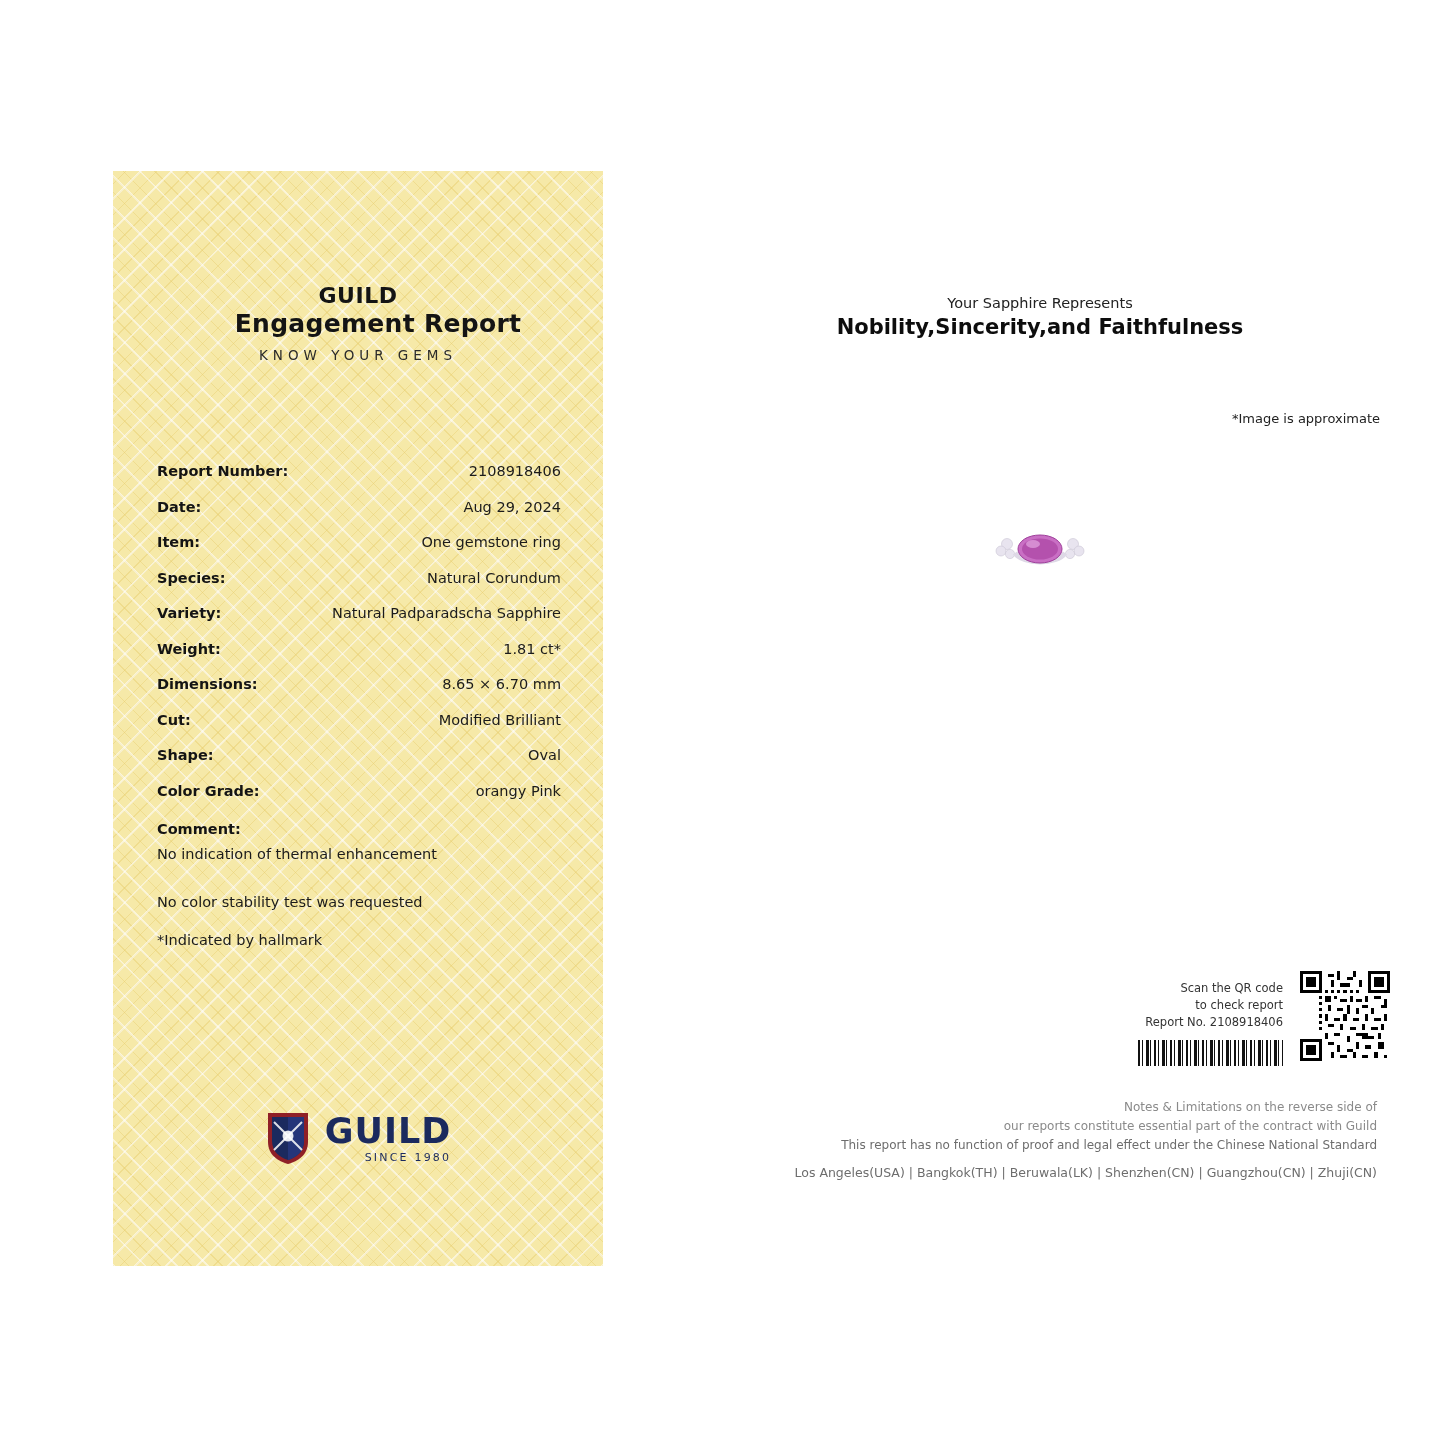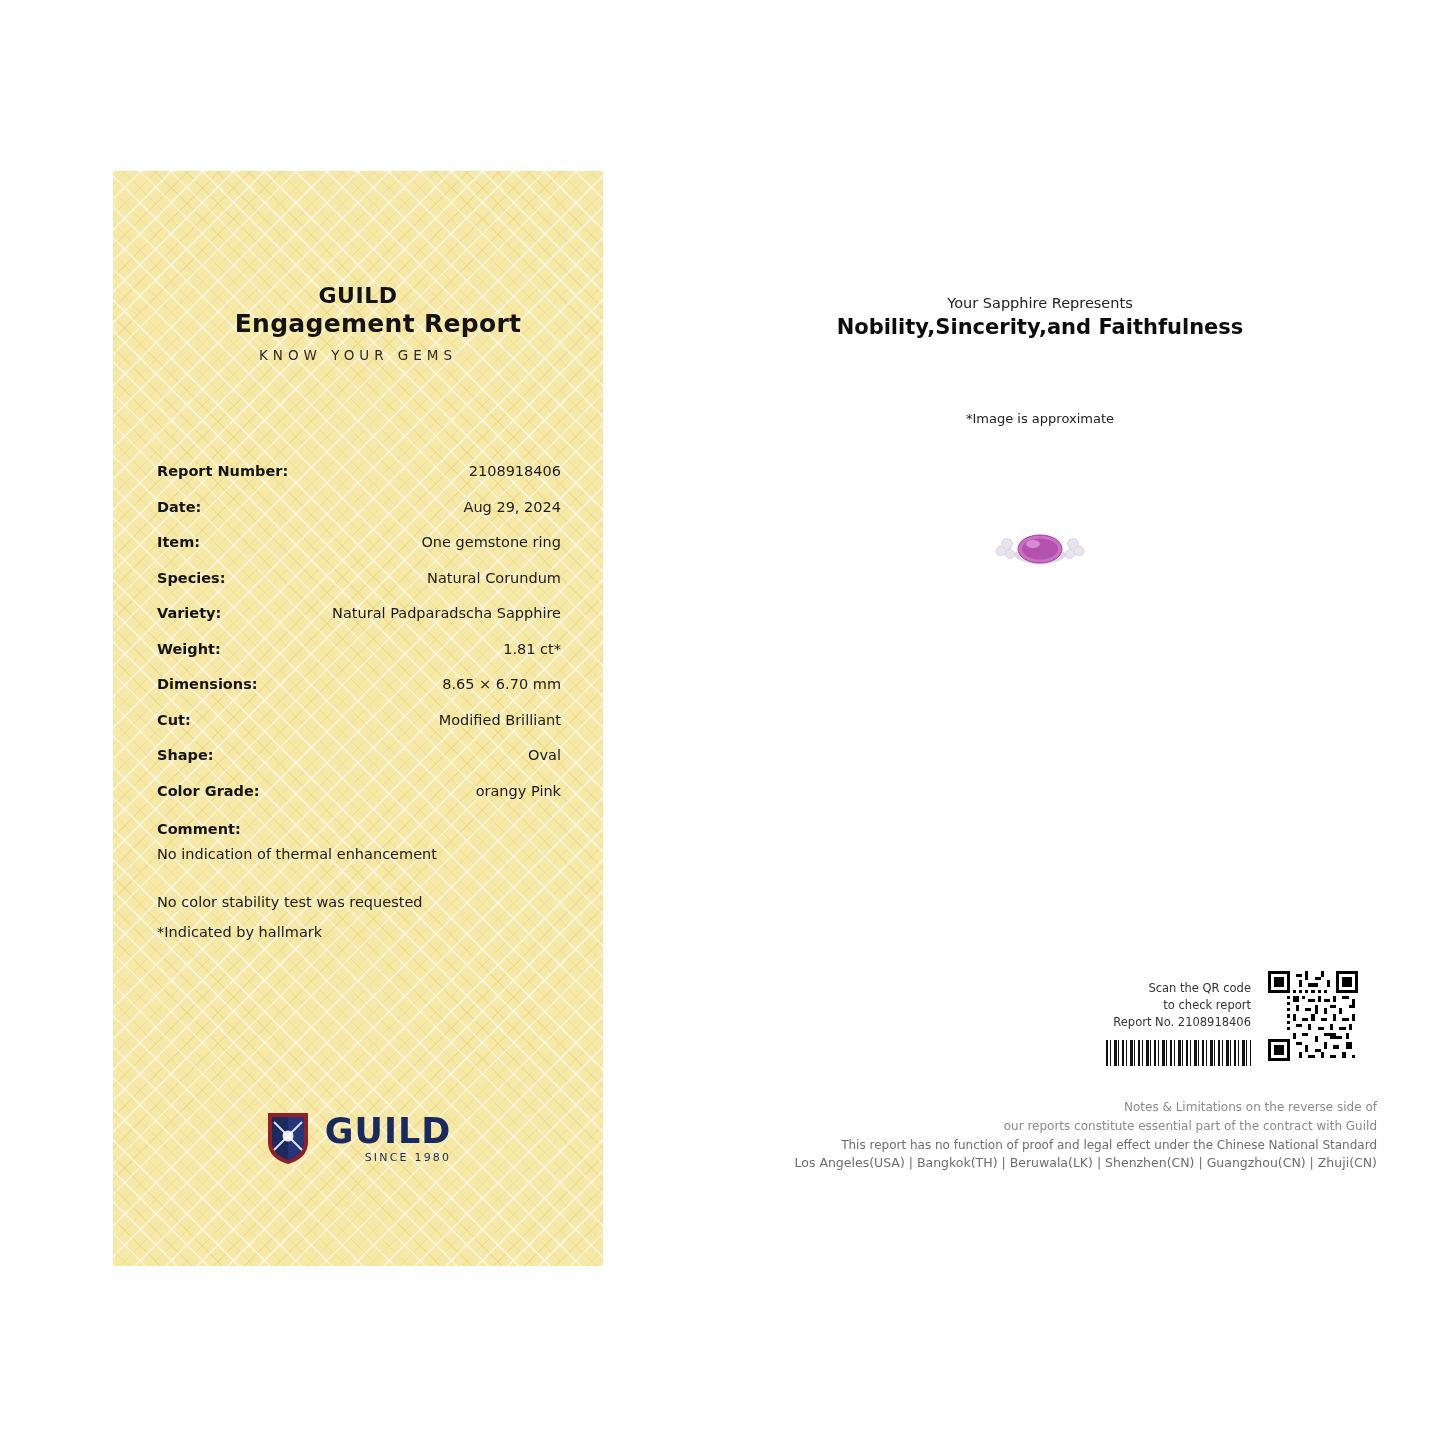--- a/index.html
+++ b/index.html
@@ -95,21 +95,21 @@
   }
   .comment-line {
     margin-top: 9px;
     font-size: 14.5px;
     color: #1b1b1b;
   }
   .comment-gap {
     margin-top: 32px;
   }
   .comment-line.tight {
-    margin-top: 14px;
+    margin-top: 22px;
   }
 
   
   .cert-logo {
     position: absolute;
     left: 0;
     right: 0;
     bottom: 100px;
     display: flex;
     align-items: center;
@@ -163,21 +163,21 @@
     text-align: center;
     font-size: 21px;
     font-weight: bold;
     color: #0d0d0d;
   }
   .approx {
     position: absolute;
     top: 411px;
     left: 0;
     width: 680px;
-    text-align: center;
+    text-align: right;
     font-size: 13px;
     color: #222;
   }
 
   
   .ring-wrap {
     position: absolute;
     top: 520px;
     left: 0;
     width: 680px;
@@ -186,21 +186,21 @@
   }
   .ring {
     position: relative;
     width: 110px;
     height: 60px;
   }
 
   
   .scan-block {
     position: absolute;
-    right: 84px;
+    right: 52px;
     top: 968px;
     display: flex;
     align-items: flex-start;
     gap: 14px;
     margin-left: 28px;
   }
   .scan-text {
     text-align: right;
     font-size: 11.5px;
     color: #333;
@@ -248,21 +248,21 @@
     font-size: 12px;
     color: #8a8a8a;
     line-height: 19px;
   }
   .footer-line.dark {
     color: #6d6d6d;
   }
   .footer-cities {
     font-size: 12.5px;
     color: #6d6d6d;
-    margin-top: 0;
+    margin-top: 10px;
   }
 </style>
 </head>
 <body>
 
 <div class="cert">
 
   <div class="cert-head">
     <div class="cert-title-1">GUILD</div>
     <div class="cert-title-2">Engagement Report</div>

